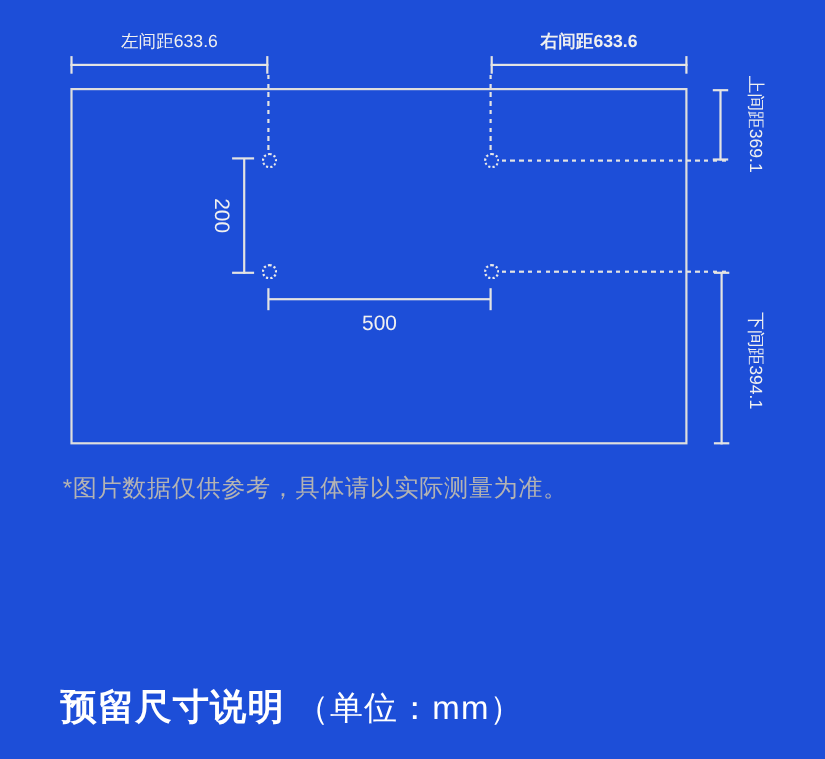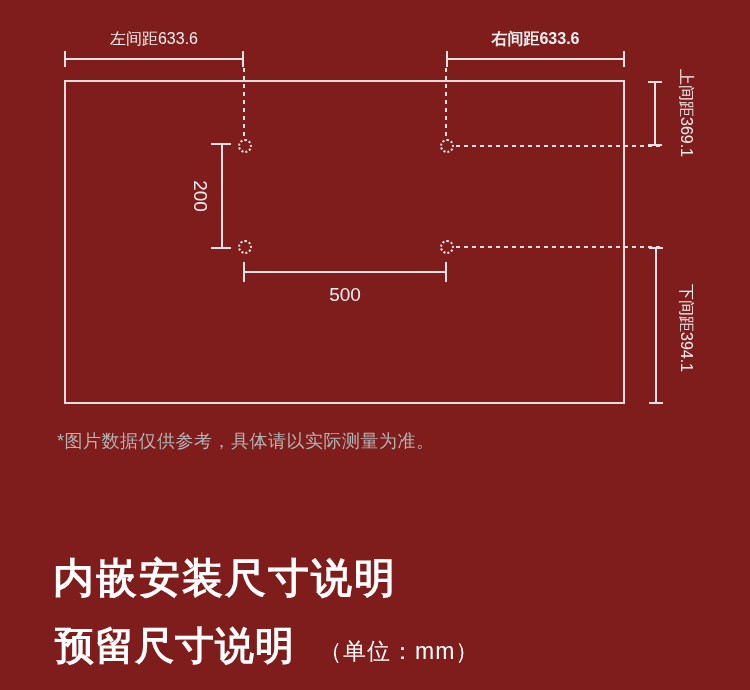--- a/index.html
+++ b/index.html
@@ -1,20 +1,20 @@
 <!DOCTYPE html>
 <html><head>
 <meta charset="utf-8">
 <style>
   html, body { margin: 0; padding: 0; background: #000; }
   .page {
     position: relative;
     width: 750px;
     height: 690px;
-    background: #7f1d1d;
+    background: #1d4ed8;
     overflow: hidden;
     font-family: "Liberation Sans", "DejaVu Sans", sans-serif;
   }
   
   .line { position: absolute; background: #e3e3e3; }
   
   .dash-v {
     position: absolute; width: 2px;
     background: repeating-linear-gradient(180deg, #e3e3e3 0px, #e3e3e3 4px, transparent 4px, transparent 8px);
   }
@@ -42,39 +42,39 @@
   .vlabel {
     transform: translate(-50%, -50%) rotate(90deg);
     transform-origin: center center;
   }
   .numlabel {
     position: absolute; color: #f0f0f0; font-size: 19px;
     white-space: nowrap; line-height: 1.1;
   }
   .footnote {
     position: absolute; left: 57px; top: 429px;
-    color: #b3b3b3; font-size: 18px; letter-spacing: 0.5px;
+    color: #b3b3b3; font-size: 22px; letter-spacing: 0.5px;
     white-space: nowrap;
   }
   .title {
     position: absolute; left: 53px; top: 556px;
     color: #ffffff; font-size: 41px; font-weight: bold;
     letter-spacing: 2px; white-space: nowrap; line-height: 1.1;
   }
   .subtitle-row {
     position: absolute; left: 55px; top: 624px;
     display: flex; align-items: baseline; white-space: nowrap;
   }
   .subtitle {
-    color: #ffffff; font-size: 39px; font-weight: bold;
+    color: #ffffff; font-size: 33px; font-weight: bold;
     letter-spacing: 1px; line-height: 1.15;
   }
   .unit-note {
-    color: #ffffff; font-size: 23px; font-weight: normal;
-    margin-left: 24px; letter-spacing: 1px;
+    color: #ffffff; font-size: 30px; font-weight: normal;
+    margin-left: 10px; letter-spacing: 1px;
   }
 </style>
 </head>
 <body>
 
 <div class="page">
 
   <div>
 
     <div class="panel"></div>
@@ -116,20 +116,19 @@
     <div class="numlabel vlabel" style="left:200px; top:196px; position:absolute;">200</div>
 
     <div class="line" style="left:244px; top:271px; width:202px; height:2px;"></div>
     <div class="line" style="left:243px; top:262px; width:2px; height:20px;"></div>
     <div class="line" style="left:445px; top:262px; width:2px; height:20px;"></div>
     <div class="numlabel center" style="left:244px; top:285px; width:202px; text-align:center;">500</div>
 
     <div class="footnote">*图片数据仅供参考，具体请以实际测量为准。</div>
   </div>
 
-  <div class="title">内嵌安装尺寸说明</div>
 
   <div class="subtitle-row">
     <span class="subtitle">预留尺寸说明</span>
     <span class="unit-note">（单位：mm）</span>
   </div>
 
 </div>
 
 </body></html>

